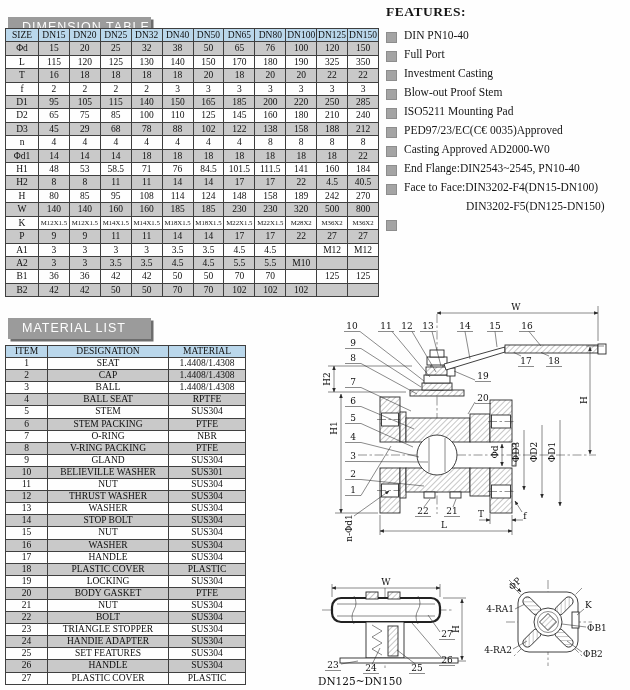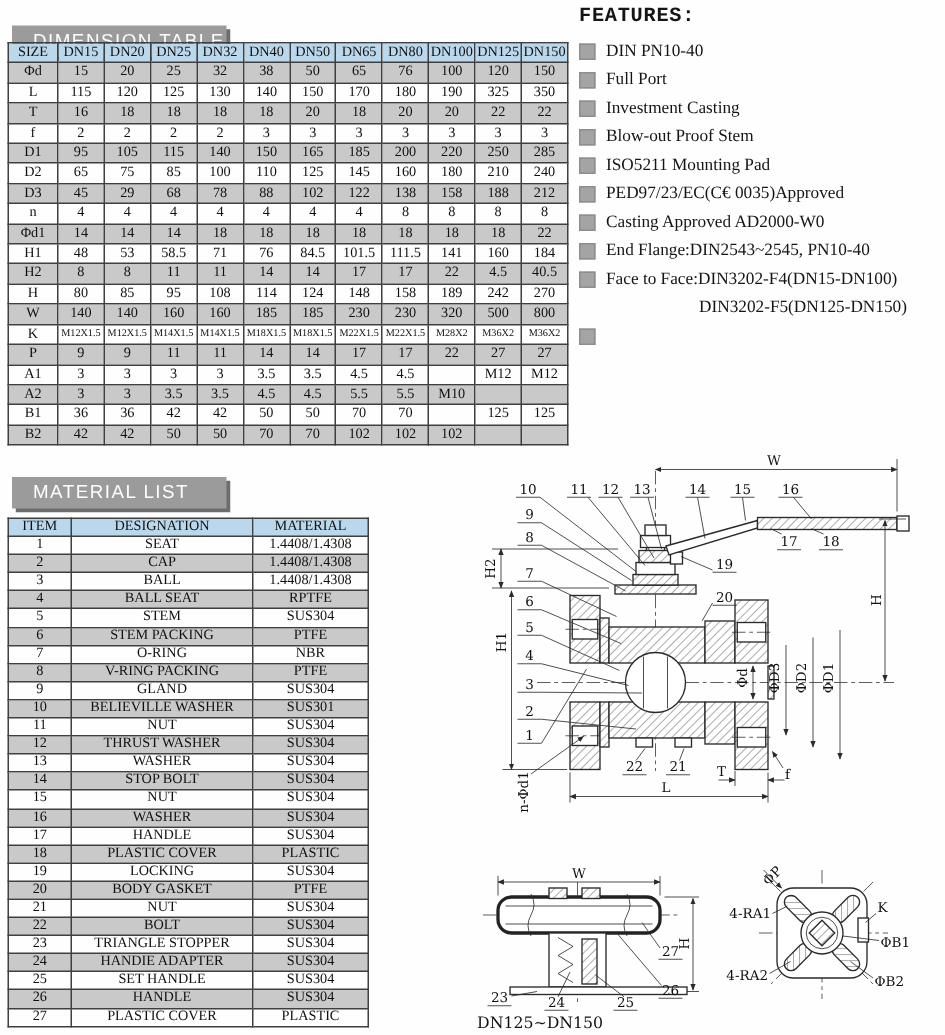--- a/index.html
+++ b/index.html
@@ -21,23 +21,23 @@
      padding:0;overflow:hidden;white-space:nowrap}
   #dimension-table{position:absolute;left:5px;top:28px;width:374px;font-size:9.5px}
   #dimension-table td{height:12.4px;line-height:12.4px}
   #material-table{position:absolute;left:5px;top:345px;width:240px;font-size:9.5px}
   #material-table td{height:11.1px;line-height:11.1px}
   tr.hdr-row td{background:#bad7eb}
   tr.gray td{background:#c9c9c9}
   tr.small td{font-size:6.8px}
   tr.small td.lbl{font-size:9.5px}
   #features{position:absolute;left:386px;top:4px;width:242px}
-  .feat-title{font-family:Liberation Mono, monospace;font-size:13.5px;font-weight:600;
+  .feat-title{font-family:Liberation Serif, serif;font-size:13.5px;font-weight:600;
     letter-spacing:.5px;margin:0 0 6px 0;color:#151515}
-  .feat-item{display:flex;align-items:flex-start;font-size:11.5px;line-height:19px;color:#151515}
+  .feat-item{display:flex;align-items:center;font-size:11.5px;line-height:19px;color:#151515}
   .feat-item .bullet{flex:none;width:9px;height:9px;background:#a4a4a4;border:1px solid #8d8d8d;
     margin:4px 7px 0 0}
   .feat-item.cont{padding-left:80px}
   
   #drawings{position:absolute;left:298px;top:298px}
   .tn{stroke:#2a2a2a;stroke-width:.55;fill:none}
   .cl{stroke:#2a2a2a;stroke-width:.5;fill:none;stroke-dasharray:9 2.5 2.5 2.5}
   .hp{fill:url(#h45);stroke:#2a2a2a;stroke-width:.9}
   .wp{fill:#fff;stroke:#2a2a2a;stroke-width:.9}
   .dt{font-family:"DejaVu Serif",serif;font-size:9px;fill:#101010}
@@ -524,21 +524,21 @@
         <td>TRIANGLE STOPPER</td>
         <td>SUS304</td>
       </tr>
       <tr class="gray">
         <td>24</td>
         <td>HANDIE ADAPTER</td>
         <td>SUS304</td>
       </tr>
       <tr>
         <td>25</td>
-        <td>SET HANDLE</td>
+        <td>SET FEATURES</td>
         <td>SUS304</td>
       </tr>
       <tr class="gray">
         <td>26</td>
         <td>HANDLE</td>
         <td>SUS304</td>
       </tr>
       <tr>
         <td>27</td>
         <td>PLASTIC COVER</td>

